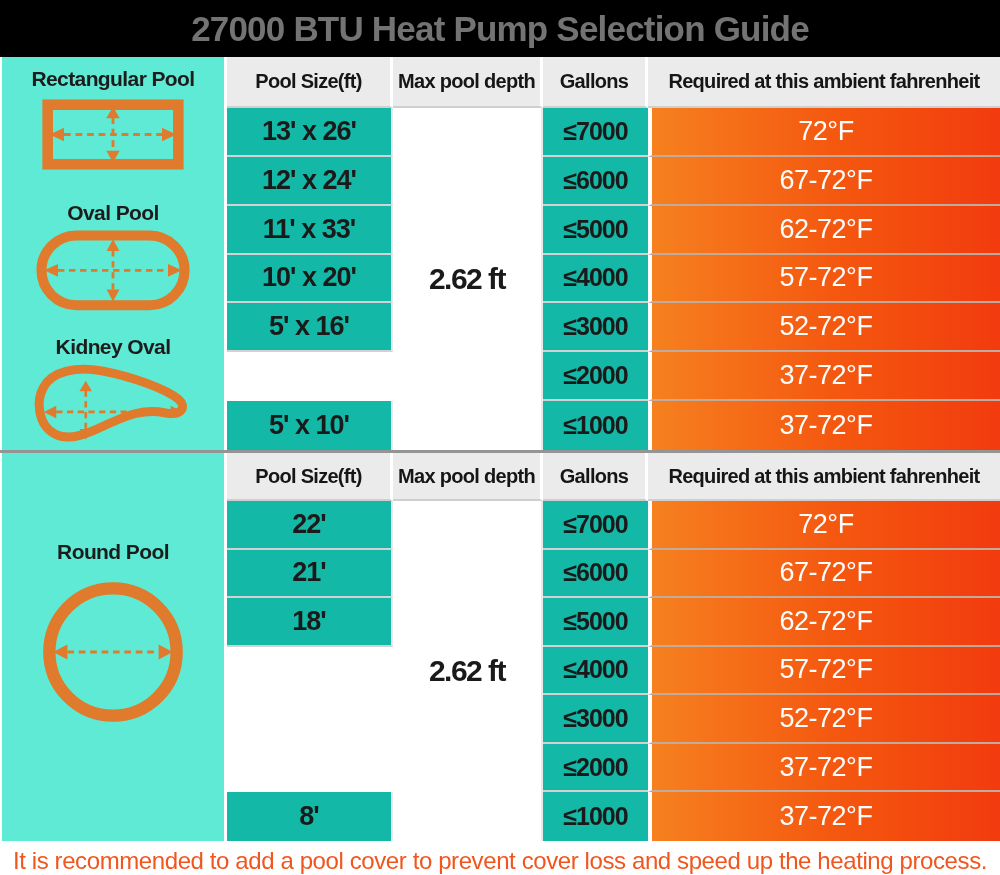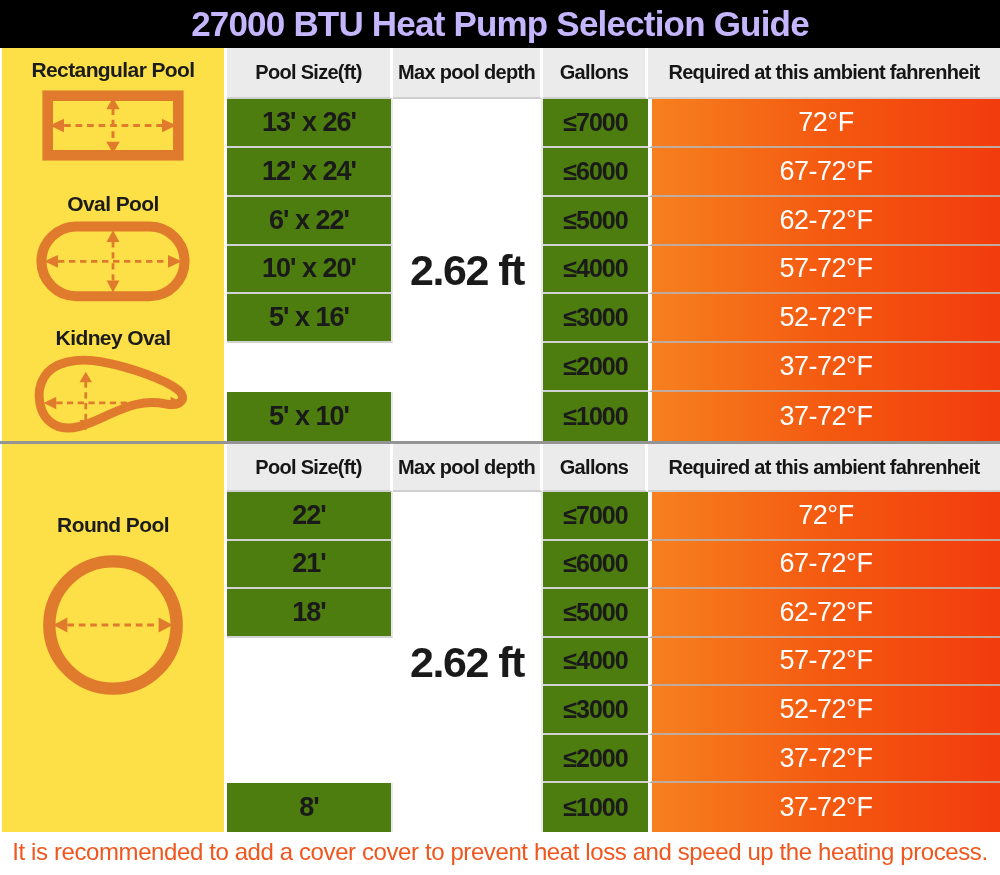--- a/index.html
+++ b/index.html
@@ -5,60 +5,60 @@
   * { box-sizing: border-box; margin: 0; padding: 0; }
   html, body { background: #ffffff; }
   .page {
     width: 1000px; height: 875px;
     font-family: "Liberation Sans", sans-serif;
     background: #ffffff;
     position: relative;
     overflow: hidden;
   }
   .title-bar {
-    height: 48px; background: #000000; color: #c4b5fd;
+    height: 57px; background: #000000; color: #737373;
     display: flex; align-items: center; justify-content: center;
     font-size: 35px; font-weight: bold; letter-spacing: -0.8px;
   }
   .section {
     display: grid;
     grid-template-columns: 227px 166px 150px 105px 352px;
     background: #ffffff;
   }
   .s1 { height: 393px; grid-template-rows: 51px repeat(7, 1fr); }
   .s2 { height: 391px; grid-template-rows: 48px repeat(7, 1fr); border-top: 3px solid #949494; }
   .sidebar {
     grid-column: 1; grid-row: 1 / -1;
-    background: #fde047;
+    background: #5eead4;
     border-left: 2px solid #ffffff;
     border-right: 3px solid #ffffff;
     display: flex; flex-direction: column; align-items: center;
   }
   .pool-label {
     font-weight: bold; font-size: 21px; color: #1c1c1c; letter-spacing: -0.6px;
   }
   .hcell {
     background: #EBEBEB; color: #161616;
     display: flex; align-items: center; justify-content: center;
     font-weight: bold; font-size: 20px; letter-spacing: -0.7px;
     border-right: 3px solid #ffffff; border-bottom: 2px solid #cfcfcf;
     grid-row: 1;
   }
   .hcell.last { border-right: none; }
   .cell {
     display: flex; align-items: center; justify-content: center;
-    background: #4d7c0f; font-weight: bold; color: #1a1a1a;
+    background: #14b8a6; font-weight: bold; color: #1a1a1a;
   }
   .size-cell {
     grid-column: 2; font-size: 27px; letter-spacing: -1px;
     border-bottom: 2px solid #d2d2d2; border-right: 2px solid #e9e9e9;
   }
   .depth-cell {
     grid-column: 3; grid-row: 2 / span 7;
-    font-size: 43px; letter-spacing: -1.5px;
+    font-size: 30px; letter-spacing: -1.5px;
     border-right: 2px solid #e9e9e9;
     background: #ffffff; display: flex; align-items: center; justify-content: center;
     font-weight: bold; color: #1a1a1a;
   }
   .gal-cell {
     grid-column: 4; font-size: 25px; letter-spacing: -1px;
     border-bottom: 2px solid #d2d2d2;
   }
   .temp-cell {
     grid-column: 5;
@@ -76,21 +76,21 @@
   }
   .shape-svg { display: block; }
   .shape-stroke { fill: none; stroke: #E07A2C; }
   .arrow-line { stroke: #E07A2C; stroke-width: 3; stroke-dasharray: 7 5; fill: none; }
   .arrow-head { fill: #E07A2C; }
   
   .s1 .sidebar { padding-top: 10px; }
   .lbl-rect { margin-bottom: 7px; }
   .lbl-oval { margin-top: 30px; margin-bottom: 5px; }
   .lbl-kidney { margin-top: 24px; margin-bottom: 2px; }
-  .s2 .sidebar { padding-top: 69px; }
+  .s2 .sidebar { padding-top: 87px; }
   .lbl-round { margin-bottom: 12px; }
 </style>
 </head>
 <body>
 
 <div class="page">
 
   <header class="title-bar">
     <span>27000 BTU Heat Pump Selection Guide</span>
   </header>
@@ -140,21 +140,21 @@
     <div class="depth-cell">2.62 ft</div>
 
     <div class="cell size-cell" style="grid-row:2">13' x 26'</div>
     <div class="cell gal-cell" style="grid-row:2">≤7000</div>
     <div class="temp-cell" style="grid-row:2">72°F</div>
 
     <div class="cell size-cell" style="grid-row:3">12' x 24'</div>
     <div class="cell gal-cell" style="grid-row:3">≤6000</div>
     <div class="temp-cell" style="grid-row:3">67-72°F</div>
 
-    <div class="cell size-cell" style="grid-row:4">6' x 22'</div>
+    <div class="cell size-cell" style="grid-row:4">11' x 33'</div>
     <div class="cell gal-cell" style="grid-row:4">≤5000</div>
     <div class="temp-cell" style="grid-row:4">62-72°F</div>
 
     <div class="cell size-cell" style="grid-row:5">10' x 20'</div>
     <div class="cell gal-cell" style="grid-row:5">≤4000</div>
     <div class="temp-cell" style="grid-row:5">57-72°F</div>
 
     <div class="cell size-cell" style="grid-row:6">5' x 16'</div>
     <div class="cell gal-cell" style="grid-row:6">≤3000</div>
     <div class="temp-cell" style="grid-row:6">52-72°F</div>
@@ -206,16 +206,16 @@
 
     <div class="cell gal-cell" style="grid-row:7">≤2000</div>
     <div class="temp-cell" style="grid-row:7">37-72°F</div>
 
     <div class="cell size-cell last-row" style="grid-row:8">8'</div>
     <div class="cell gal-cell last-row" style="grid-row:8">≤1000</div>
     <div class="temp-cell last-row" style="grid-row:8">37-72°F</div>
   </section>
 
   <footer class="footer-note">
-    <span>It is recommended to add a cover cover to prevent heat loss and speed up the heating process.</span>
+    <span>It is recommended to add a pool cover to prevent cover loss and speed up the heating process.</span>
   </footer>
 
 </div>
 
 </body></html>

